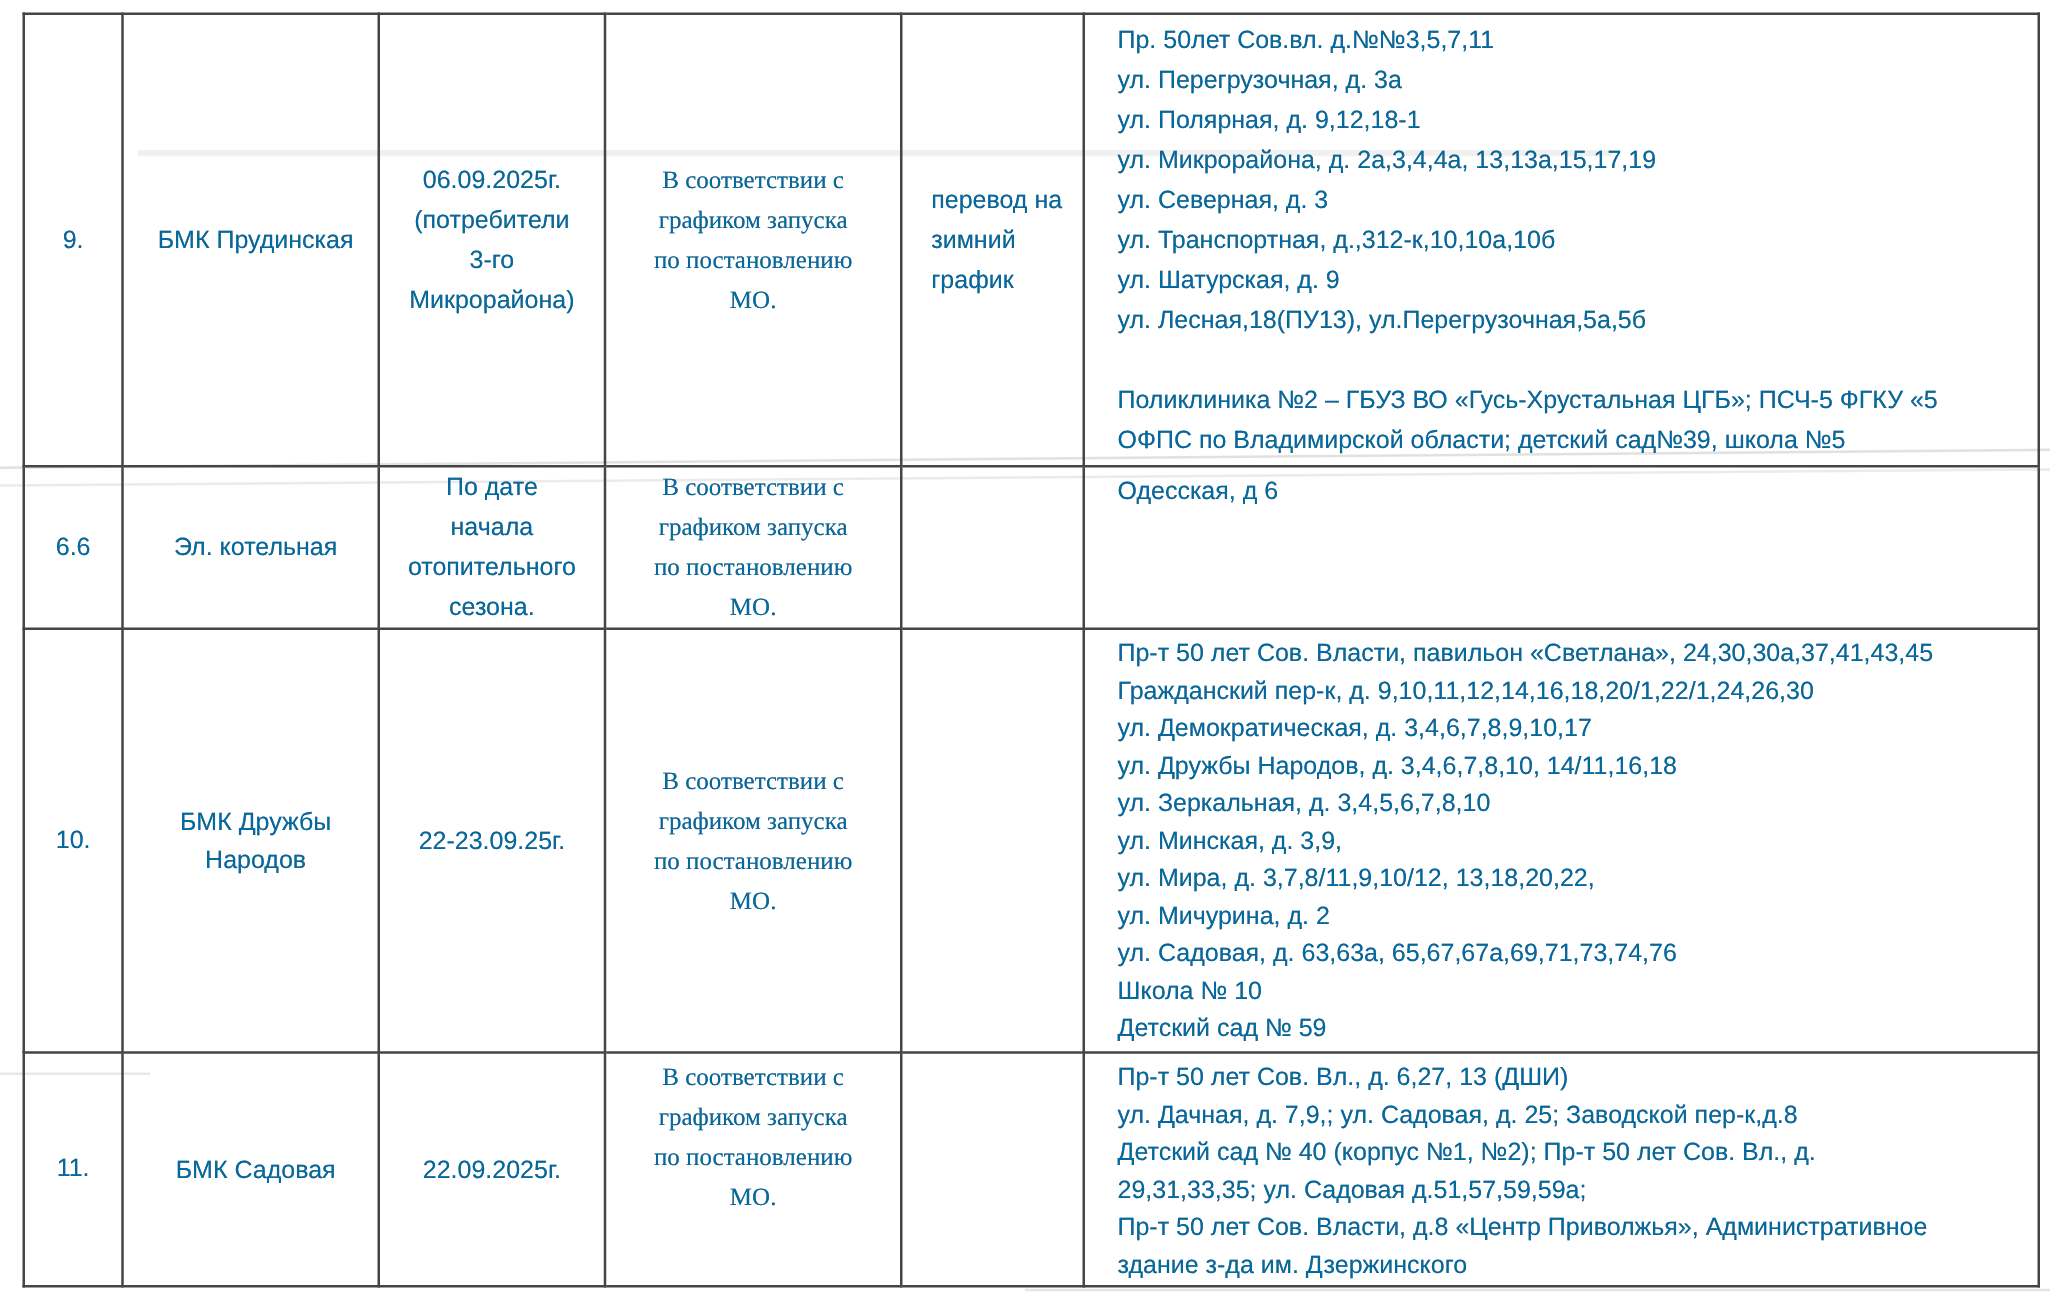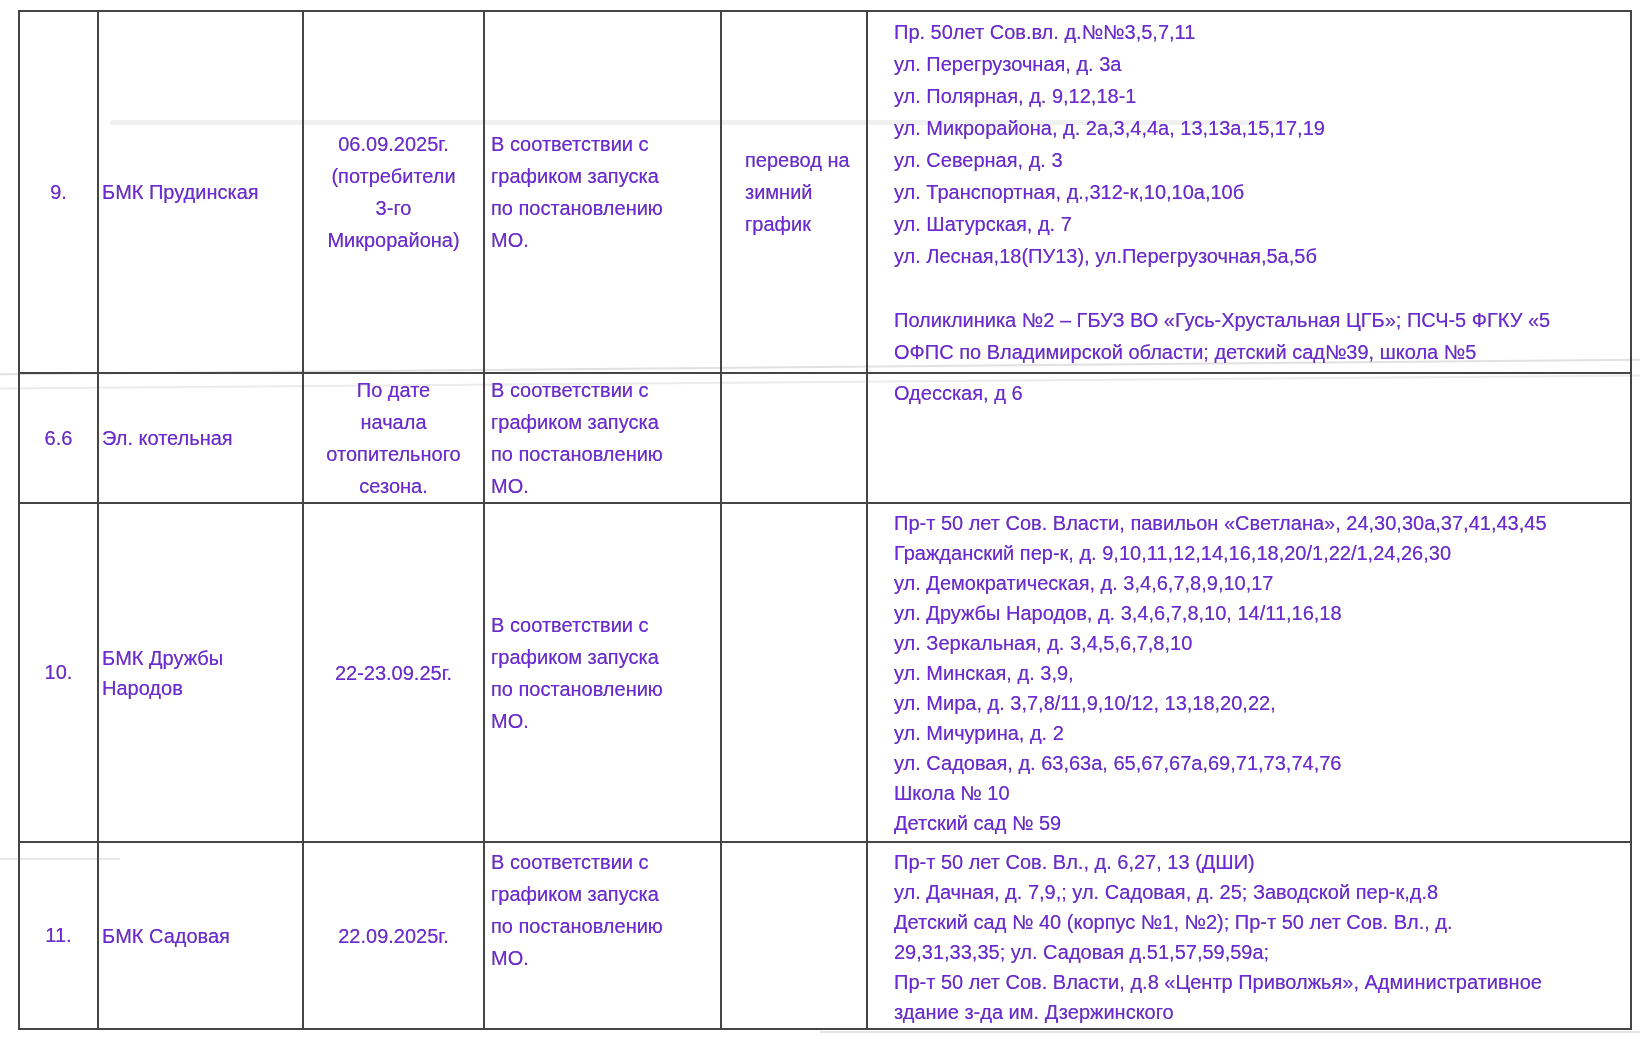--- a/index.html
+++ b/index.html
@@ -22,33 +22,33 @@
   table.sched{
     position:absolute;left:18px;top:10px;
     width:1612px;
     border-collapse:collapse;table-layout:fixed;
     background:transparent;
   }
   td{
     border:2px solid #454545;
     padding:0;
     font-size:20px;
-    color:#6d28d9;
+    color:#0369a1;
     text-shadow:0 0 .5px rgba(40,40,40,.55);
     overflow:hidden;
   }
   tr.r0{height:362px;}
   tr.r1{height:130px;}
   tr.r2{height:339px;}
   tr.r3{height:187px;}
 
   td.num{text-align:center;vertical-align:middle;}
-  td.name{text-align:left;vertical-align:middle;padding-left:3px;padding-right:8px;white-space:pre-line;line-height:30px;}
+  td.name{text-align:center;vertical-align:middle;padding-left:16px;padding-right:8px;white-space:pre-line;line-height:30px;}
   td.date{text-align:center;vertical-align:middle;white-space:pre-line;line-height:32px;padding:0 4px;}
-  td.schd{text-align:left;vertical-align:middle;white-space:pre-line;line-height:32px;padding:0 6px;}
+  td.schd{text-align:center;vertical-align:middle;white-space:pre-line;line-height:32px;padding:0 6px;font-family:Liberation Serif, serif;}
   tr.r3 td.schd{vertical-align:top;padding-top:3px;}
   td.trans{text-align:left;vertical-align:middle;padding-left:23px;padding-right:4px;white-space:pre-line;line-height:32px;}
   td.addr{vertical-align:top;padding:4px 12px 0 26px;}
   .addr-line{line-height:30px;min-height:30px;white-space:nowrap;}
   tr.r0 .addr-line{line-height:32px;min-height:32px;}
 </style>
 </head>
 <body>
 
 <div class="page">
@@ -84,21 +84,21 @@
       <td class="trans">перевод на
 зимний
 график</td>
       <td class="addr">
             <div class="addr-line">Пр. 50лет Сов.вл. д.№№3,5,7,11</div>
             <div class="addr-line">ул. Перегрузочная, д. 3а</div>
             <div class="addr-line">ул. Полярная, д. 9,12,18-1</div>
             <div class="addr-line">ул. Микрорайона, д. 2а,3,4,4а, 13,13а,15,17,19</div>
             <div class="addr-line">ул. Северная, д. 3</div>
             <div class="addr-line">ул. Транспортная, д.,312-к,10,10а,10б</div>
-            <div class="addr-line">ул. Шатурская, д. 7</div>
+            <div class="addr-line">ул. Шатурская, д. 9</div>
             <div class="addr-line">ул. Лесная,18(ПУ13), ул.Перегрузочная,5а,5б</div>
             <div class="addr-line">&nbsp;</div>
             <div class="addr-line">Поликлиника №2 – ГБУЗ ВО «Гусь-Хрустальная ЦГБ»; ПСЧ-5 ФГКУ «5</div>
             <div class="addr-line">ОФПС по Владимирской области; детский сад№39, школа №5</div>
           </td>
     </tr>
 
     <tr class="r1">
       <td class="num">6.6</td>
       <td class="name">Эл. котельная</td>

